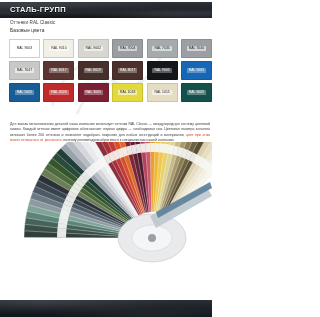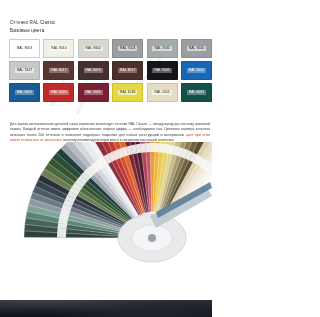--- a/index.html
+++ b/index.html
@@ -91,20 +91,23 @@
       radial-gradient(ellipse at 20% 10%, rgba(255,255,255,.09), transparent 55%),
       radial-gradient(ellipse at 70% 90%, rgba(255,255,255,.06), transparent 50%);
   }
   .edge-r{position:absolute;right:0;top:0;width:8px;height:317px;background:#fff;}
 </style>
 </head>
 <body>
 
 <div class="page">
 
+  <div class="header">
+    <div class="logo">СТАЛЬ-ГРУПП</div>
+  </div>
 
   <div class="subline a">Оттенки RAL Classic</div>
   <div class="subline b">Базовые цвета</div>
 
   <div class="watermark">
     <svg viewBox="0 0 170 90" width="170" height="90">
       <g fill="none" stroke="#dfe3e6" stroke-width="3">
         <path d="M30 70 Q50 10 85 40 Q115 68 140 18"></path>
         <path d="M55 78 Q78 28 100 58"></path>
       </g>

